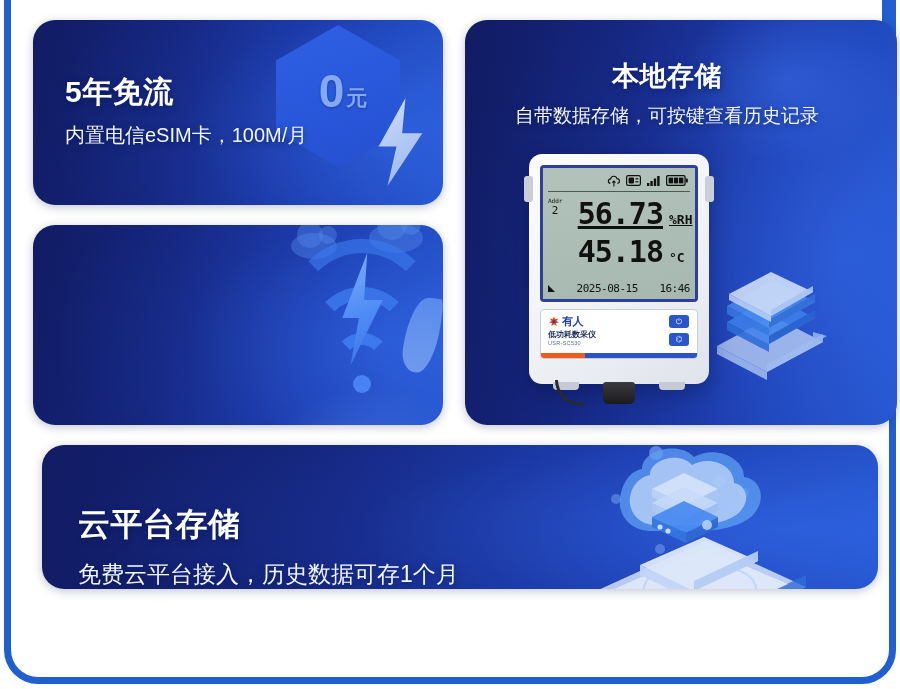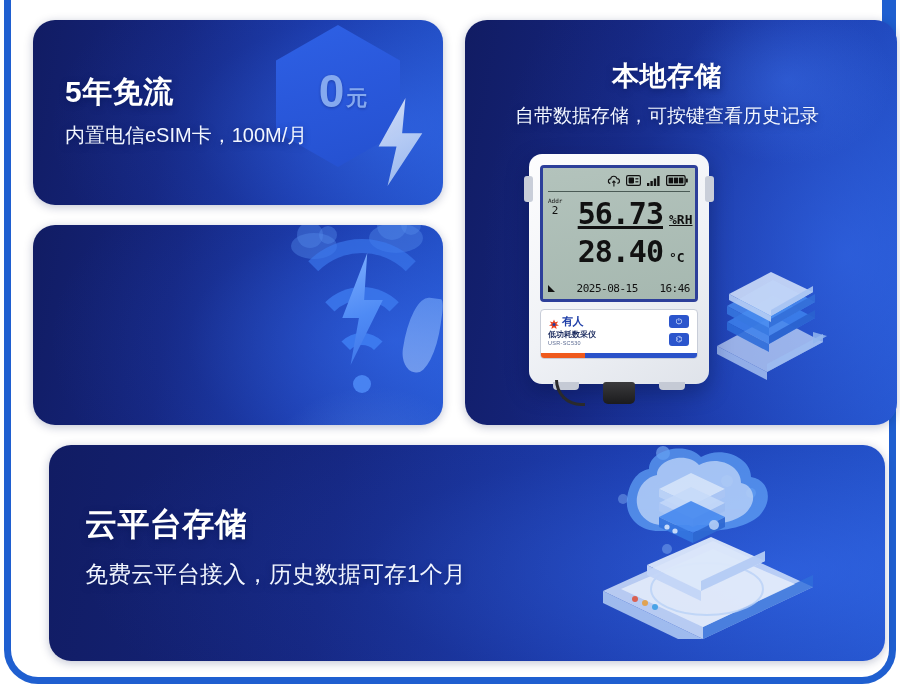--- a/index.html
+++ b/index.html
@@ -41,21 +41,21 @@
   .card {
     position: absolute;
     border-radius: 22px;
     overflow: hidden;
     background: linear-gradient(100deg, #111c63 0%, #15257e 34%, #1b39a8 66%, #2352c9 100%);
     box-shadow: 0 2px 10px rgba(10,25,80,.25);
   }
   .card-1 { left: 0;   top: 0;   width: 410px; height: 185px; }
   .card-2 { left: 0;   top: 205px; width: 410px; height: 200px; }
   .card-3 { left: 432px; top: 0;  width: 432px; height: 405px; }
-  .card-4 { left: 16px;   top: 425px; width: 836px; height: 216px; }
+  .card-4 { left: 9px;   top: 425px; width: 836px; height: 144px; }
 
   .card-sheen {
     position: absolute; inset: 0;
     background: radial-gradient(120% 150% at 88% 58%, rgba(60,120,255,.45) 0%, rgba(40,90,220,.12) 42%, rgba(0,0,0,0) 70%);
     pointer-events: none;
   }
 
   
   .txt { position: absolute; z-index: 6; }
   .t-head {
@@ -261,21 +261,21 @@
 
   
   .dev-panel {
     position: absolute; left: 11px; top: 155px;
     width: 158px; height: 50px;
     background: #ffffff;
     border: 1px solid #c8cdd8;
     border-radius: 4px;
     overflow: hidden;
   }
-  .brand-row { position: absolute; left: 7px; top: 4px; display: flex; align-items: flex-end; gap: 2px; }
+  .brand-row { position: absolute; left: 7px; top: 4px; display: flex; align-items: flex-start; gap: 2px; }
   .brand-mark { width: 12px; height: 12px; }
   .brand-name { font-size: 11px; font-weight: bold; color: #1f3fa8; letter-spacing: -.5px; }
   .brand-model-cn { position: absolute; left: 7px; top: 19px; font-size: 8px; color: #1a2a5e; font-weight: bold; }
   .brand-model-id { position: absolute; left: 7px; top: 30px; font-size: 5.5px; color: #5b6a92; letter-spacing: .3px; }
   .panel-stripe {
     position: absolute; left: 0; bottom: 0; height: 5px; width: 100%;
     background: linear-gradient(90deg, #ef5a1d 0%, #ef5a1d 28%, #2a52c9 28%, #2a52c9 100%);
   }
   .dev-btn {
     position: absolute; right: 8px;
@@ -431,21 +431,21 @@
               <span>Addr</span>
               <b>2</b>
             </div>
 
             <div class="lcd-row r1">
               <span class="lcd-val">56.73</span>
               <span class="lcd-unit">%RH</span>
             </div>
 
             <div class="lcd-row r2">
-              <span class="lcd-val">28.40</span>
+              <span class="lcd-val">45.18</span>
               <span class="lcd-unit">°C</span>
             </div>
 
             <div class="lcd-bottom">
               <span class="lcd-tri"></span>
               <span class="lcd-date">2025-08-15</span>
               <span class="lcd-time">16:46</span>
             </div>
 
           </div>

